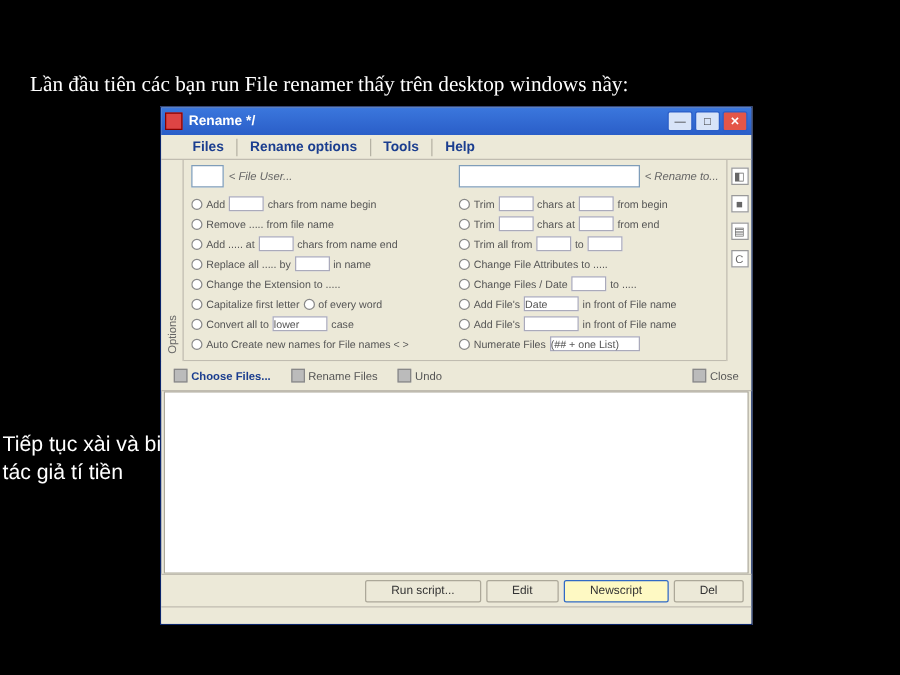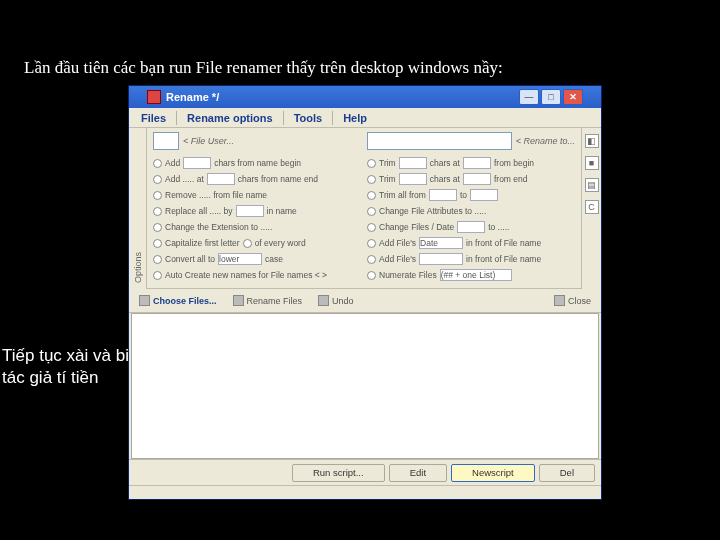--- a/index.html
+++ b/index.html
@@ -2,28 +2,28 @@
 <html><head>
 <meta charset="utf-8">
 <style>
   * { box-sizing: border-box; margin: 0; padding: 0; font-family: Tahoma, Arial, sans-serif; }
   body { background: #000; width: 720px; height: 540px; position: relative; }
   .caption-top { position: absolute; top: 58px; left: 24px; color: #fff; font-family: "Times New Roman", serif; font-size: 17px; }
   .caption-left { position: absolute; top: 345px; left: 2px; color: #fff; font-family: "Times New Roman", serif; font-size: 17px; line-height: 1.3; }
   .caption-click { position: absolute; top: 344px; left: 175px; color: #fff; font-family: "Times New Roman", serif; font-size: 16px; }
 
   .window { position: absolute; top: 85px; left: 128px; width: 474px; height: 415px; background: #ece9d8; border: 1px solid #0a246a; display: flex; flex-direction: column; font-size: 10px; }
-  .titlebar { height: 22px; background: linear-gradient(#3b77dd,#2a5ec8); display: flex; align-items: center; padding: 0 18px; color: #fff; }
+  .titlebar { height: 22px; background: linear-gradient(#3b77dd,#2a5ec8); display: flex; align-items: center; padding: 0 3px; color: #fff; }
   .tb-icon { width: 14px; height: 14px; background: #d44; border: 1px solid #800; margin-right: 5px; }
   .tb-title { flex: 1; font-size: 11px; font-weight: bold; }
   .tb-btns { display: flex; gap: 2px; }
   .tb-btn { width: 20px; height: 16px; background: #d8e4f8; border: 1px solid #2a5ec8; border-radius: 2px; display: flex; align-items: center; justify-content: center; font-size: 9px; color: #333; }
   .tb-close { background: #e45648; color: #fff; font-weight: bold; }
 
-  .menubar { height: 20px; background: #ece9d8; display: flex; align-items: center; padding: 0 6px; gap: 4px; border-bottom: 1px solid #c0bcb0; }
+  .menubar { height: 20px; background: #ece9d8; display: flex; align-items: center; padding: 0 19px; gap: 4px; border-bottom: 1px solid #c0bcb0; }
   .menu-item { padding: 2px 6px; font-size: 11px; color: #1a3d8f; font-weight: bold; }
   .menu-sep { width: 1px; height: 14px; background: #b5b2a4; }
 
   .body-row { display: flex; flex: 0 0 auto; }
   .sidebar-left { width: 18px; background: #ece9d8; border-right: 1px solid #c0bcb0; display: flex; flex-direction: column; align-items: center; justify-content: flex-end; padding-bottom: 6px; }
   .sidebar-left-label { writing-mode: vertical-rl; transform: rotate(180deg); font-size: 9px; color: #666; }
   .sidebar-right { width: 20px; background: #ece9d8; border-left: 1px solid #c0bcb0; display: flex; flex-direction: column; align-items: center; gap: 8px; padding-top: 6px; }
   .sb-icon { width: 14px; height: 14px; border: 1px solid #999; background: #fff; font-size: 9px; display:flex;align-items:center;justify-content:center;color:#666; }
 
   .main-panel { flex: 1; display: flex; flex-direction: column; }
@@ -110,27 +110,27 @@
       <div class="options">
         <div class="opt-col">
           <div class="opt-row">
               <span class="radio"></span>
               <span>Add</span>
               <span class="mini-in"></span>
               <span>chars from name begin</span>
             </div>
           <div class="opt-row">
               <span class="radio"></span>
+              <span>Remove ..... from file name</span>
+            </div>
+          <div class="opt-row">
+              <span class="radio"></span>
               <span>Add ..... at</span>
               <span class="mini-in"></span>
               <span>chars from name end</span>
-            </div>
-          <div class="opt-row">
-              <span class="radio"></span>
-              <span>Remove ..... from file name</span>
             </div>
           <div class="opt-row">
               <span class="radio"></span>
               <span>Replace all ..... by</span>
               <span class="mini-in"></span>
               <span>in name</span>
             </div>
           <div class="opt-row">
               <span class="radio"></span>
               <span>Change the Extension to .....</span>

